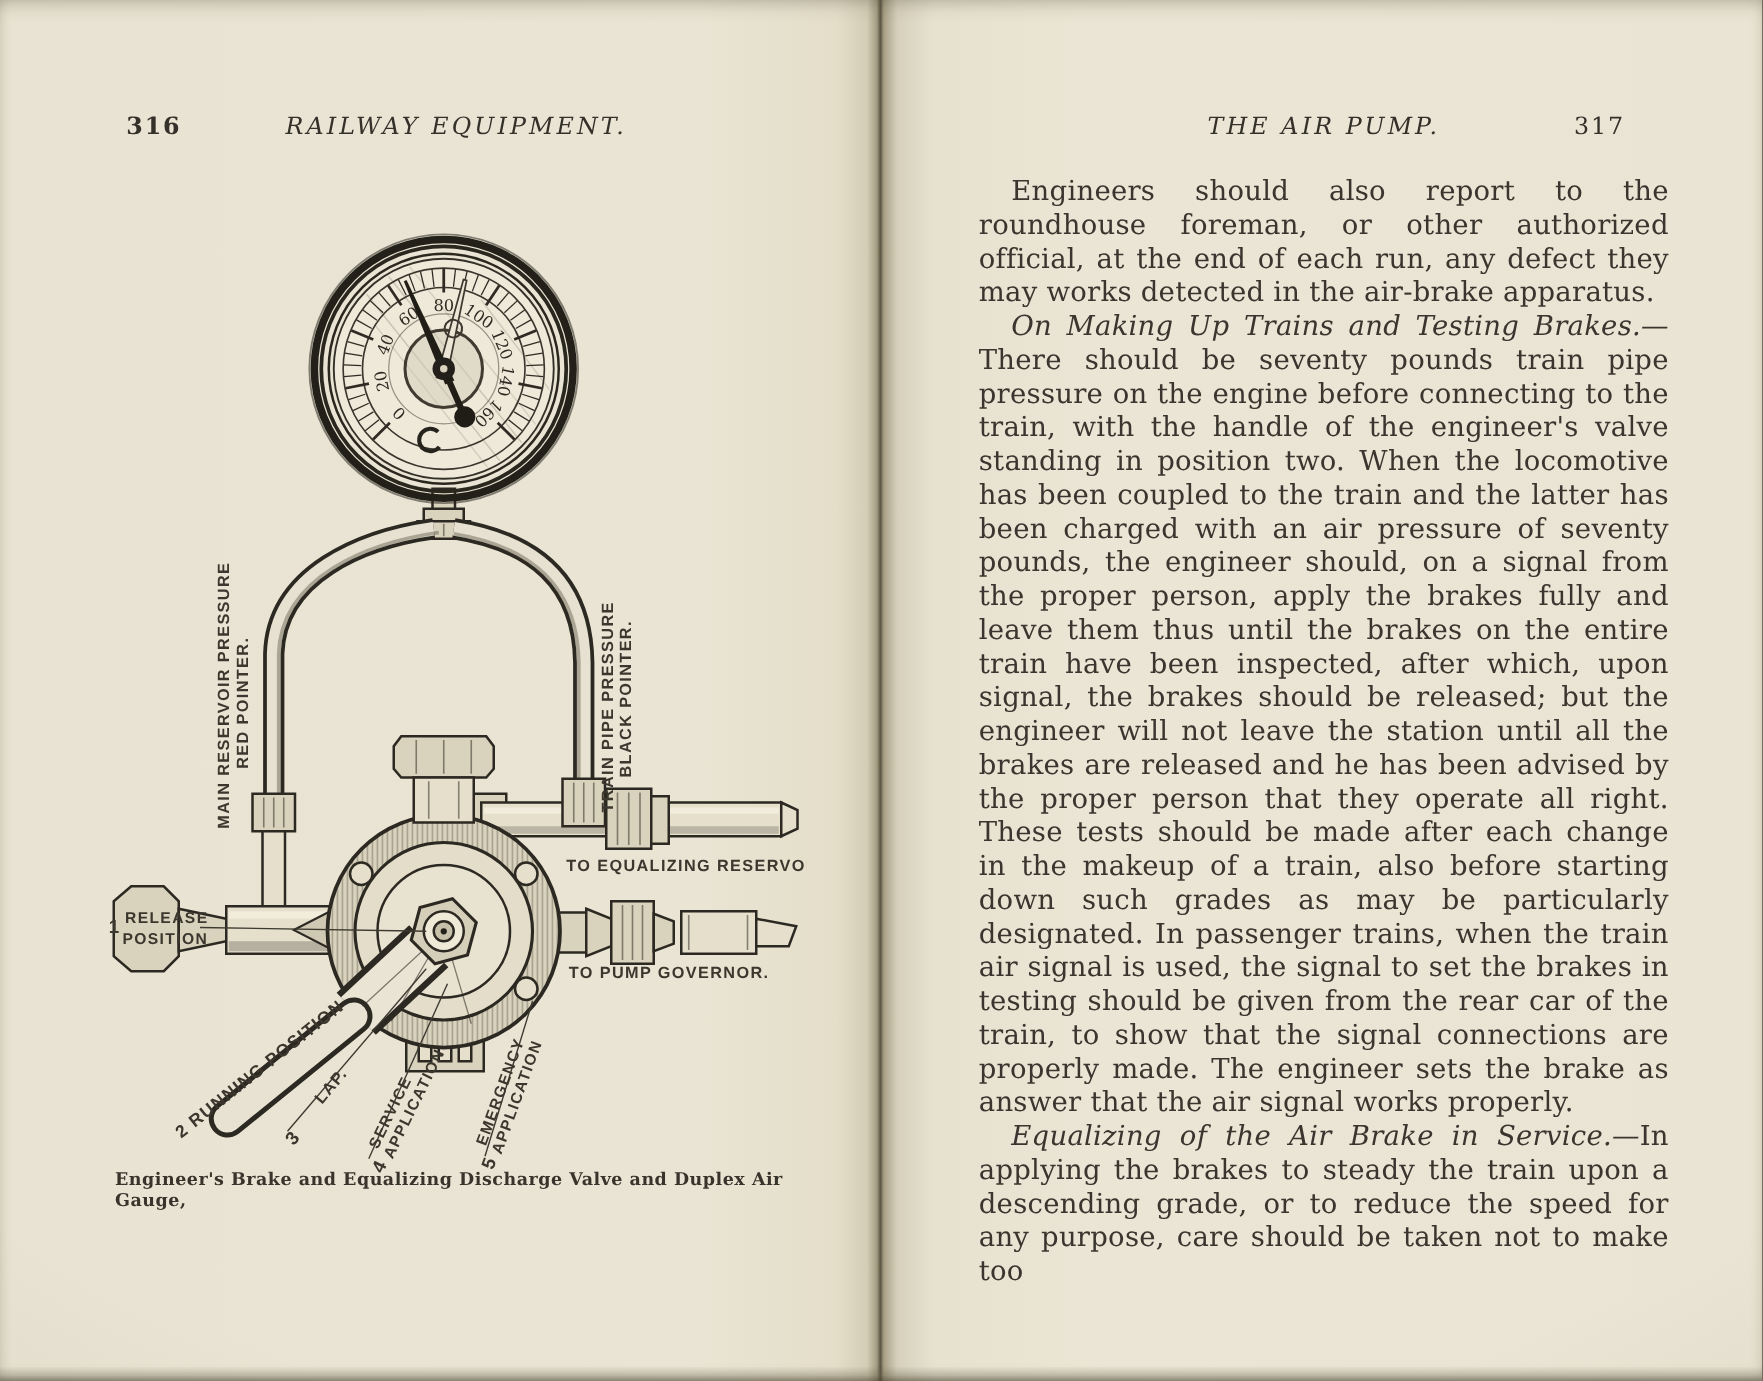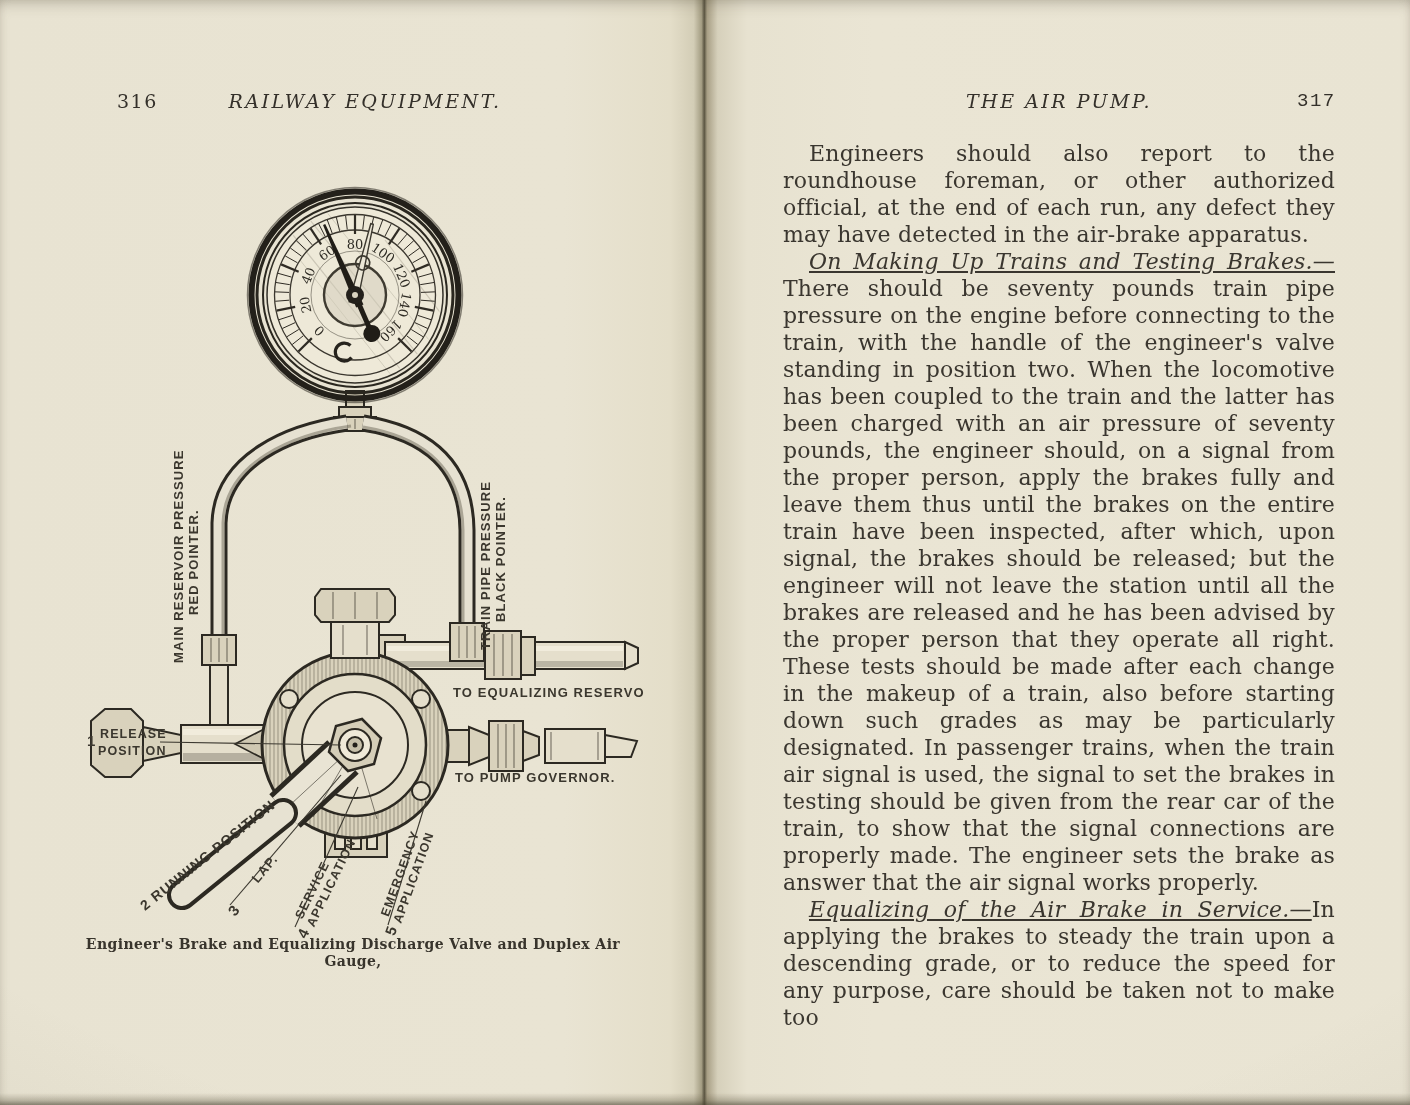--- a/index.html
+++ b/index.html
@@ -14,41 +14,41 @@
   }
   .stage::after{content:"";position:absolute;left:0;right:0;bottom:0;height:12px;pointer-events:none;
     background:linear-gradient(180deg, rgba(98,92,70,0) 0%, rgba(98,92,70,.25) 60%, rgba(70,64,47,.5) 100%);}
   .stage::before{content:"";position:absolute;inset:0;pointer-events:none;
     background:radial-gradient(ellipse 120% 100% at 50% 45%, rgba(0,0,0,0) 60%, rgba(84,78,58,.14) 100%);}
   .pgnum{position:absolute;top:90px;font-size:19px;letter-spacing:1.5px;}
   .runhead{position:absolute;top:90px;font-style:italic;font-size:19px;letter-spacing:2.5px;text-align:center;}
   #body-text{position:absolute;left:783px;top:140px;width:552px;font-size:22px;line-height:27px;
     color:#3a362f;letter-spacing:.2px;}
   #body-text p{margin:0;text-indent:26px;text-align:justify;}
-  #body-text i{font-style:italic;text-decoration:underline;}
-  .caption{position:absolute;left:66px;top:936px;width:574px;text-align:center;
+  #body-text i{font-style:italic;}
+  .caption{position:absolute;left:92px;top:936px;width:574px;
     font-weight:bold;font-size:14px;line-height:17px;color:#38342c;letter-spacing:.4px;}
   svg{position:absolute;left:85px;top:165px;}
   .figlabel{font:bold 13px "Liberation Sans", sans-serif;fill:#3b372e;letter-spacing:1.1px;}
   .figlabel.sm{font-size:12.5px;}
   .dialnum{font:13px "DejaVu Serif", serif;fill:#2e2b24;}
   .pipeOuter{fill:none;stroke:#2c2922;stroke-width:17;}
   .pipeInner{fill:none;stroke:#e6e1d1;stroke-width:11;}
   .pipeShade{fill:none;stroke:rgba(80,74,60,.4);stroke-width:3;}
   .metal{fill:#d9d2bc;stroke:#2c2922;stroke-width:2;}
   .metalLight{fill:#e5dfcc;stroke:#2c2922;stroke-width:2;}
   .ridge{stroke:rgba(55,50,40,.55);stroke-width:1.3;}
   .leader{stroke:#3c3930;stroke-width:1.1;}
 </style>
 </head>
 <body>
 
 <div class="stage">
 
-  <span class="pgnum" style="left:117px;">316</span>
+  <span class="pgnum" style="left:101px;font-weight:bold;">316</span>
   <span class="runhead" style="left:85px;width:560px;">RAILWAY EQUIPMENT.</span>
 
   <svg width="560" height="775" viewBox="0 0 560 775">
     <defs>
       <pattern id="hatchV" width="4" height="4" patternUnits="userSpaceOnUse">
         <rect width="4" height="4" fill="#d9d2bc"></rect>
         <line x1="1" y1="0" x2="1" y2="4" stroke="rgba(55,50,40,0.36)" stroke-width="1.1"></line>
       </pattern>
       <clipPath id="dialClip">
           <circle cx="270" cy="130" r="86"></circle>
@@ -285,20 +285,20 @@
       <text class="figlabel sm" x="16" y="-2">EMERGENCY</text>
       <text class="figlabel sm" x="14" y="12">APPLICATION</text>
     </g>
   </svg>
 
   <div class="caption">
     <div>Engineer's Brake and Equalizing Discharge Valve and Duplex Air Gauge,</div>
   </div>
 
   <span class="runhead" style="left:783px;width:552px;">THE AIR PUMP.</span>
-  <span class="pgnum" style="left:1297px;width:60px;text-align:left;font-family:Liberation Mono, monospace;">317</span>
+  <span class="pgnum" style="left:1240px;width:60px;text-align:right;">317</span>
 
   <div id="body-text">
-      <p>Engineers should also report to the roundhouse foreman, or other authorized official, at the end of each run, any defect they may have detected in the air-brake apparatus.</p>
+      <p>Engineers should also report to the roundhouse foreman, or other authorized official, at the end of each run, any defect they may works detected in the air-brake apparatus.</p>
       <p><i>On Making Up Trains and Testing Brakes.—</i>There should be seventy pounds train pipe pressure on the engine before connecting to the train, with the handle of the engineer's valve standing in position two.  When the locomotive has been coupled to the train and the latter has been charged with an air pressure of seventy pounds, the engineer should, on a signal from the proper person, apply the brakes fully and leave them thus until the brakes on the entire train have been inspected, after which, upon signal, the brakes should be released; but the engineer will not leave the station until all the brakes are released and he has been advised by the proper person that they operate all right.  These tests should be made after each change in the makeup of a train, also before starting down such grades as may be particularly designated.  In passenger trains, when the train air signal is used, the signal to set the brakes in testing should be given from the rear car of the train, to show that the signal connections are properly made.  The engineer sets the brake as answer that the air signal works properly.</p>
       <p><i>Equalizing of the Air Brake in Service.—</i>In applying the brakes to steady the train upon a descending grade, or to reduce the speed for any purpose, care should be taken not to make too</p>
     </div>
 </div>
 
 </body></html>

